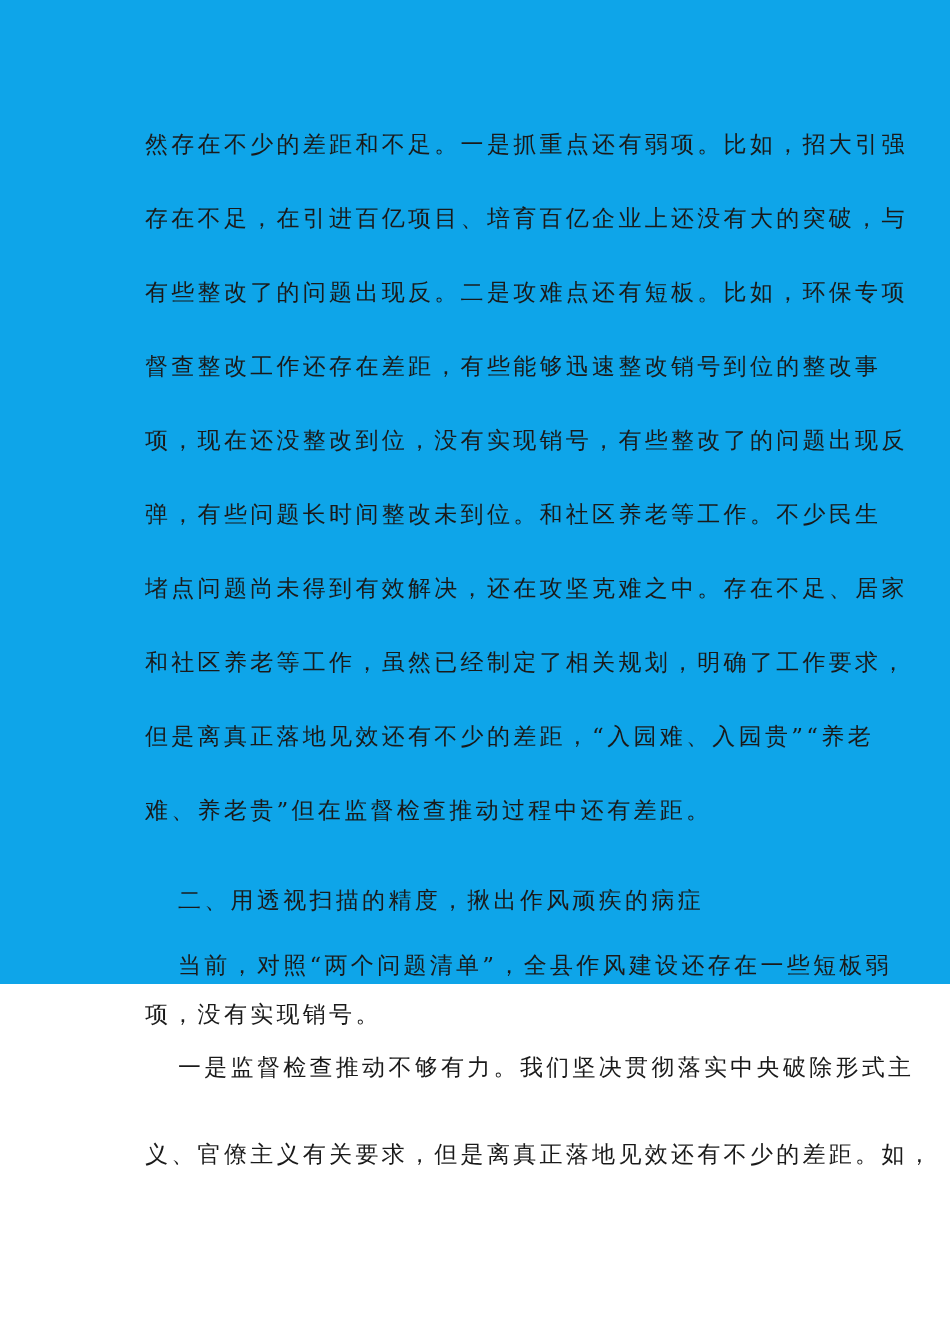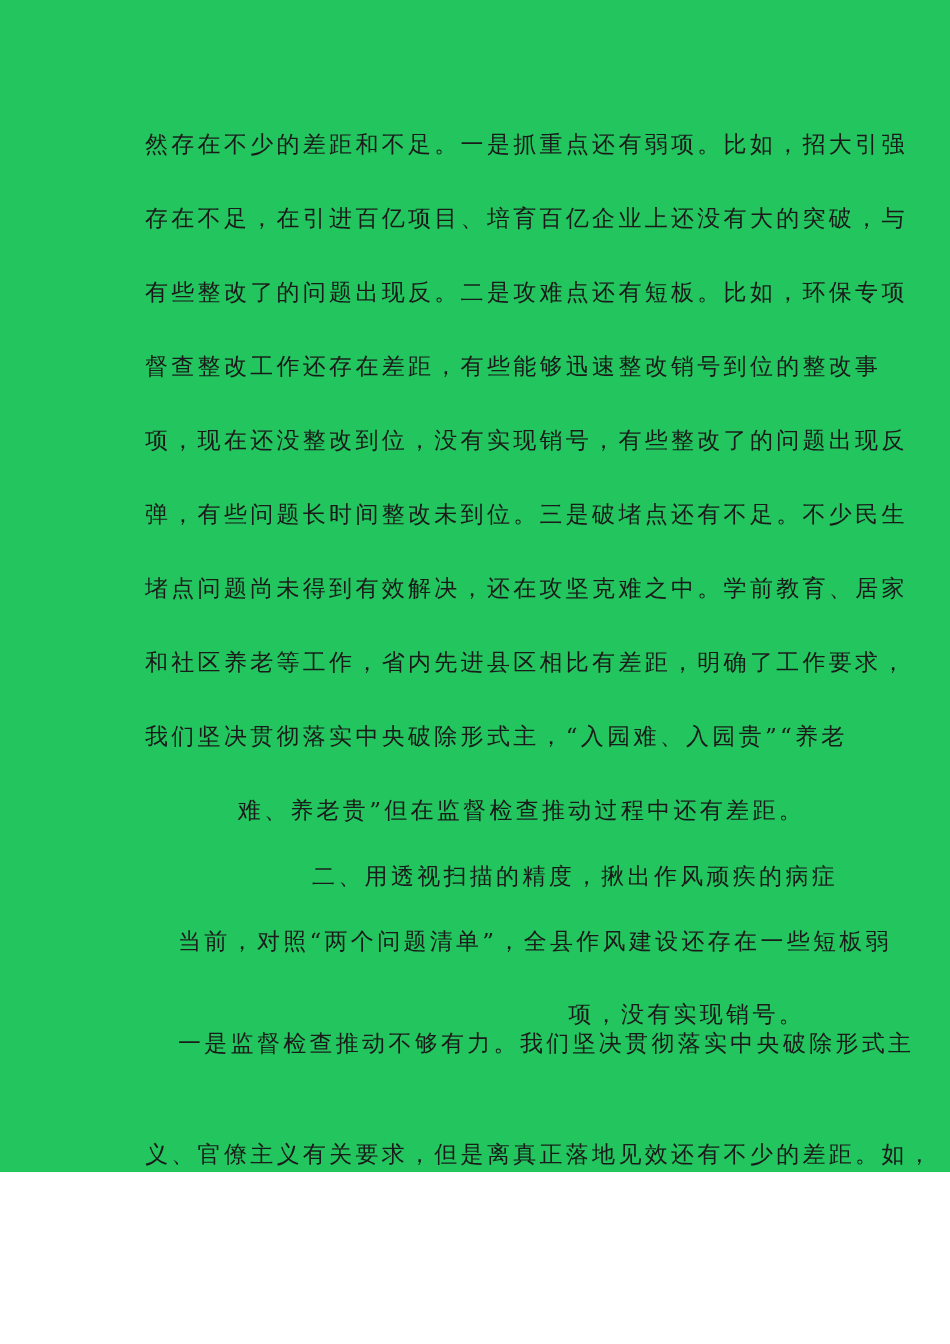--- a/index.html
+++ b/index.html
@@ -13,53 +13,53 @@
     position: relative;
     overflow: hidden;
     font-family: "DejaVu Serif", "Liberation Serif", serif;
     color: #1a1a1a;
   }
   .page {
     position: absolute;
     left: 0;
     top: 0;
     width: 950px;
-    height: 1172px;
-    background: #22c55e;
-    text-align: right;
+    height: 984px;
+    background: #0ea5e9;
   }
   .line {
     position: absolute;
     left: 145px;
     width: 660px;
     font-size: 23px;
     line-height: 26px;
     letter-spacing: 3.3px;
     white-space: nowrap;
     overflow: visible;
   }
   .indent {
     left: 178px;
+    margin-top: 24px;
   }
 </style>
 </head>
 <body>
 
 <div class="page">
 
   <div>
     <div class="line" style="top:131px">然存在不少的差距和不足。一是抓重点还有弱项。比如，招大引强</div>
     <div class="line" style="top:205px">存在不足，在引进百亿项目、培育百亿企业上还没有大的突破，与</div>
     <div class="line" style="top:279px">有些整改了的问题出现反。二是攻难点还有短板。比如，环保专项</div>
     <div class="line" style="top:353px">督查整改工作还存在差距，有些能够迅速整改销号到位的整改事</div>
     <div class="line" style="top:427px">项，现在还没整改到位，没有实现销号，有些整改了的问题出现反</div>
-    <div class="line" style="top:501px">弹，有些问题长时间整改未到位。三是破堵点还有不足。不少民生</div>
-    <div class="line" style="top:575px">堵点问题尚未得到有效解决，还在攻坚克难之中。学前教育、居家</div>
-    <div class="line" style="top:649px">和社区养老等工作，省内先进县区相比有差距，明确了工作要求，</div>
-    <div class="line" style="top:723px">我们坚决贯彻落实中央破除形式主，“入园难、入园贵”“养老</div>
+    <div class="line" style="top:501px">弹，有些问题长时间整改未到位。和社区养老等工作。不少民生</div>
+    <div class="line" style="top:575px">堵点问题尚未得到有效解决，还在攻坚克难之中。存在不足、居家</div>
+    <div class="line" style="top:649px">和社区养老等工作，虽然已经制定了相关规划，明确了工作要求，</div>
+    <div class="line" style="top:723px">但是离真正落地见效还有不少的差距，“入园难、入园贵”“养老</div>
     <div class="line" style="top:797px">难、养老贵”但在监督检查推动过程中还有差距。</div>
   </div>
 
   <div class="line indent" style="top:863px">二、用透视扫描的精度，揪出作风顽疾的病症</div>
 
   <div>
     <div class="line indent" style="top:928px">当前，对照“两个问题清单”，全县作风建设还存在一些短板弱</div>
     <div class="line" style="top:1001px">项，没有实现销号。</div>
   </div>
 

